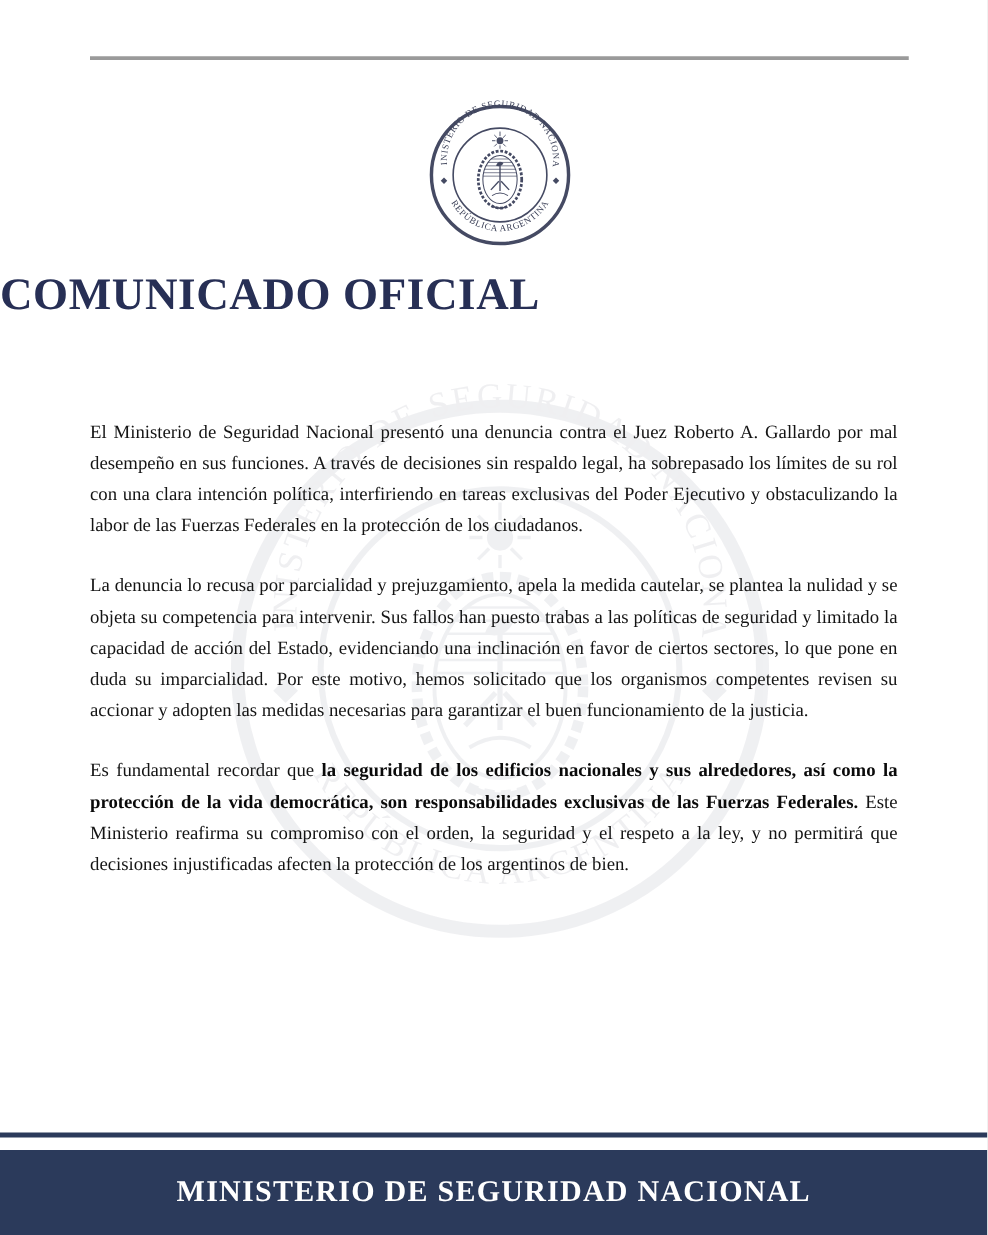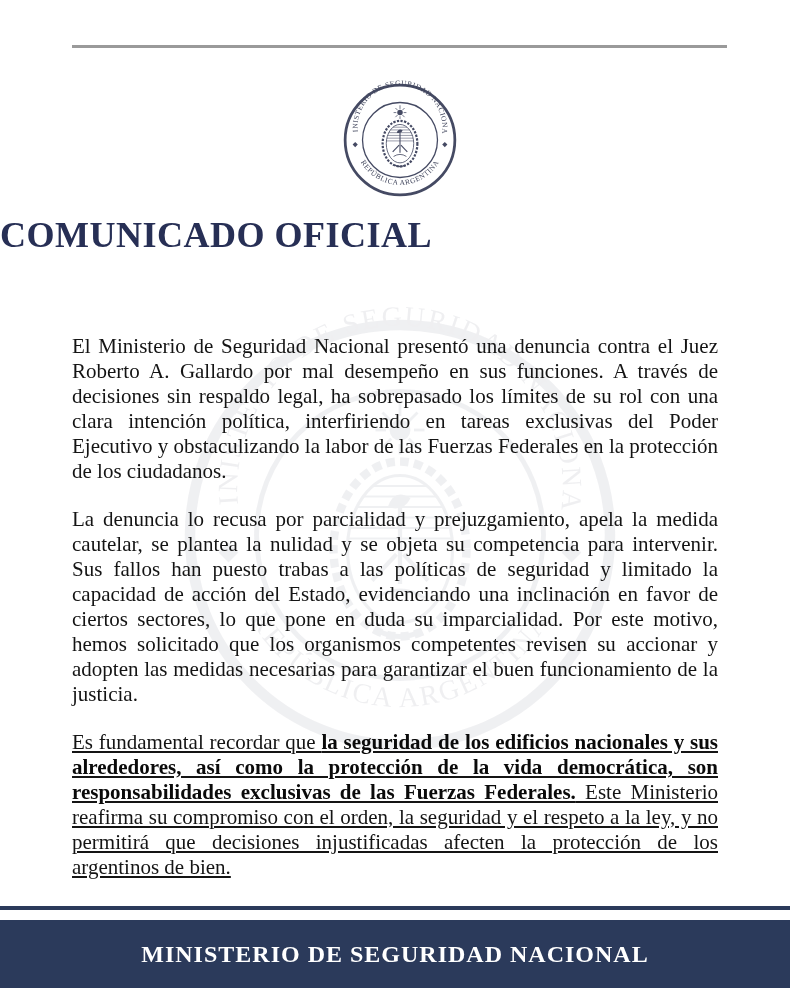--- a/index.html
+++ b/index.html
@@ -29,26 +29,26 @@
     color:#272f55;
   }
   .subtitle{
     position:absolute;left:70px;top:268px;width:650px;margin:0;
     text-align:center;
     font-size:22px;font-weight:700;line-height:28px;
     color:#0b0b0b;
   }
   .body-text{
     position:absolute;left:72px;top:334px;width:646px;
-    font-size:21px;line-height:25px;
+    font-size:15px;line-height:25px;
     text-align:justify;
     color:#141414;
   }
   .body-text p{margin:0 0 23px 0;}
-  .body-text p:last-child{margin-bottom:0;text-decoration:underline;}
+  .body-text p:last-child{margin-bottom:0;}
   .body-text strong{font-weight:700;color:#0a0a0a;}
   .footer-rule{
     position:absolute;left:0;top:906px;width:790px;height:4px;
     background:#2b3a5b;
   }
   .footer-bar{
     position:absolute;left:0;top:920px;width:790px;height:68px;
     background:#2b3a5b;
     display:flex;align-items:center;justify-content:center;
   }

